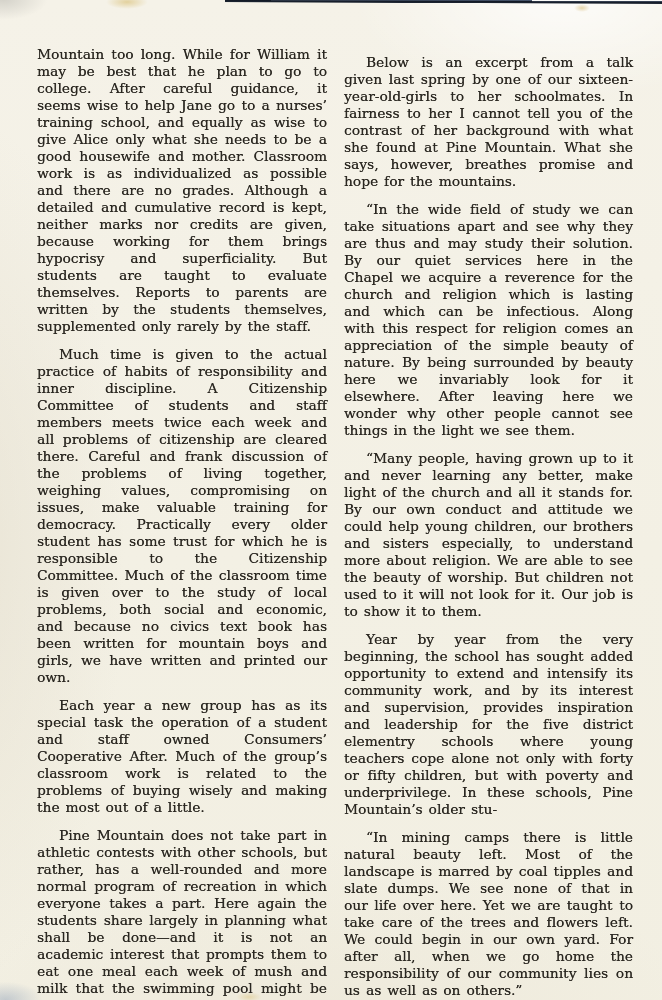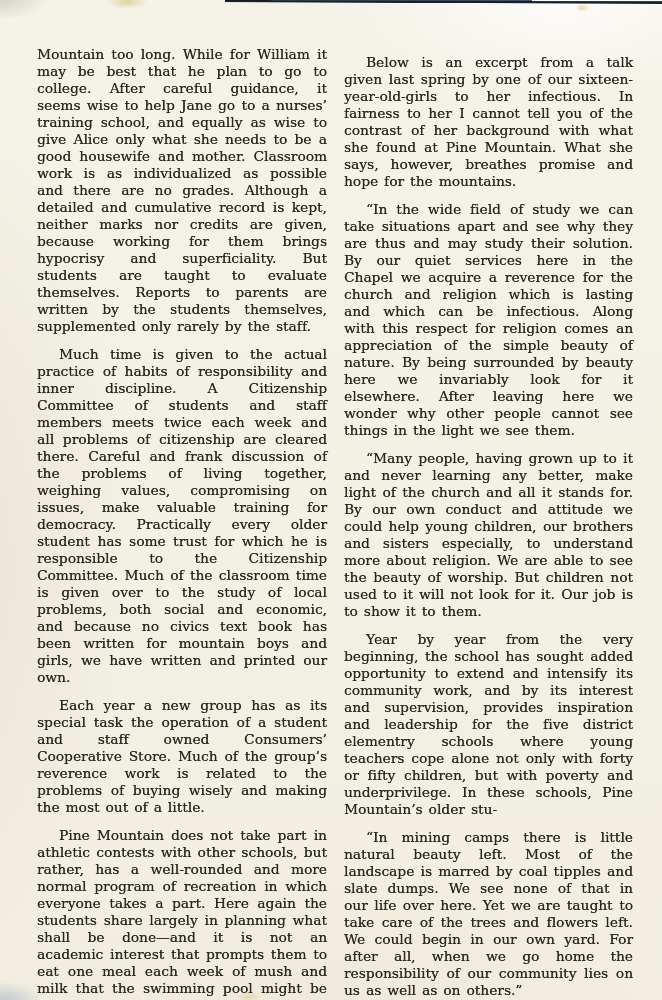--- a/index.html
+++ b/index.html
@@ -96,25 +96,25 @@
   <div class="scan-edge-top"></div>
   <div class="stain stain-gray-corner"></div>
   <div class="stain stain-yellow-top"></div>
   <div class="stain stain-yellow-dot"></div>
   <div class="stain stain-blue-bottom"></div>
   <div class="stain stain-yellow-bottom"></div>
 
   <div class="col col-left">
     <p class="no-indent">Mountain too long. While for William it may be best that he plan to go to college. After careful guidance, it seems wise to help Jane go to a nurses’ training school, and equally as wise to give Alice only what she needs to be a good housewife and mother. Classroom work is as individualized as possible and there are no grades. Although a detailed and cumulative record is kept, neither marks nor credits are given, because working for them brings hypocrisy and superficiality. But students are taught to evaluate themselves. Reports to parents are written by the students themselves, supplemented only rarely by the staff.</p>
     <p>Much time is given to the actual practice of habits of responsibility and inner discipline. A Citizenship Committee of students and staff members meets twice each week and all problems of citizenship are cleared there. Careful and frank discussion of the problems of living together, weighing values, compromising on issues, make valuable training for democracy. Practically every older student has some trust for which he is responsible to the Citizenship Committee. Much of the classroom time is given over to the study of local problems, both social and economic, and because no civics text book has been written for mountain boys and girls, we have written and printed our own.</p>
-    <p>Each year a new group has as its special task the operation of a student and staff owned Consumers’ Cooperative Store. Much of the group’s reverence work is related to the problems of buying wisely and making the most out of a little.</p>
+    <p>Each year a new group has as its special task the operation of a student and staff owned Consumers’ Cooperative After. Much of the group’s classroom work is related to the problems of buying wisely and making the most out of a little.</p>
     <p>Pine Mountain does not take part in athletic contests with other schools, but rather, has a well-rounded and more normal program of recreation in which everyone takes a part. Here again the students share largely in planning what shall be done—and it is not an academic interest that prompts them to eat one meal each week of mush and milk that the swimming pool might be repaired.</p>
   </div>
 
   <div class="col col-right">
-    <p>Below is an excerpt from a talk given last spring by one of our sixteen-year-old-girls to her infectious. In fairness to her I cannot tell you of the contrast of her background with what she found at Pine Mountain. What she says, however, breathes promise and hope for the mountains.</p>
+    <p>Below is an excerpt from a talk given last spring by one of our sixteen-year-old-girls to her schoolmates. In fairness to her I cannot tell you of the contrast of her background with what she found at Pine Mountain. What she says, however, breathes promise and hope for the mountains.</p>
     <p>“In the wide field of study we can take situations apart and see why they are thus and may study their solution. By our quiet services here in the Chapel we acquire a reverence for the church and religion which is lasting and which can be infectious. Along with this respect for religion comes an appreciation of the simple beauty of nature. By being surrounded by beauty here we invariably look for it elsewhere. After leaving here we wonder why other people cannot see things in the light we see them.</p>
     <p>“Many people, having grown up to it and never learning any better, make light of the church and all it stands for. By our own conduct and attitude we could help young children, our brothers and sisters especially, to understand more about religion. We are able to see the beauty of worship. But children not used to it will not look for it. Our job is to show it to them.</p>
     <p>Year by year from the very beginning, the school has sought added opportunity to extend and intensify its community work, and by its interest and supervision, provides inspiration and leadership for the five district elementry schools where young teachers cope alone not only with forty or fifty children, but with poverty and underprivilege. In these schools, Pine Mountain’s older stu-</p>
     <p>“In mining camps there is little natural beauty left. Most of the landscape is marred by coal tipples and slate dumps. We see none of that in our life over here. Yet we are taught to take care of the trees and flowers left. We could begin in our own yard. For after all, when we go home the responsibility of our community lies on us as well as on others.”</p>
   </div>
 
 </div>
 
 </body></html>

